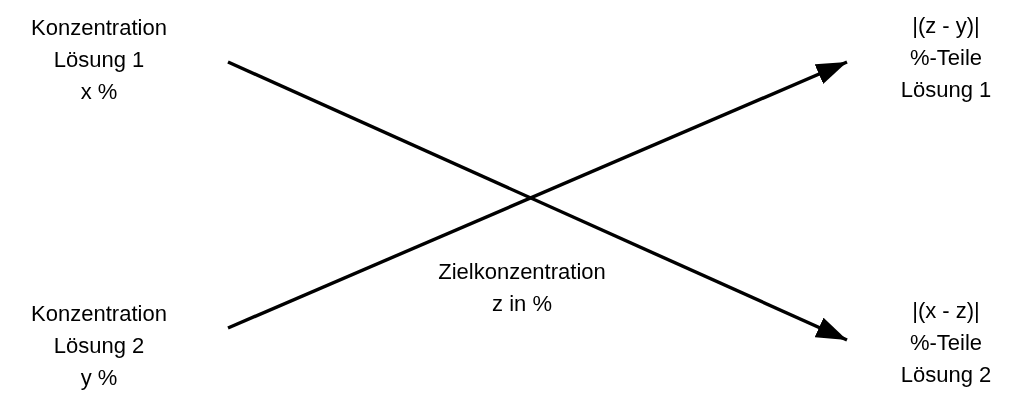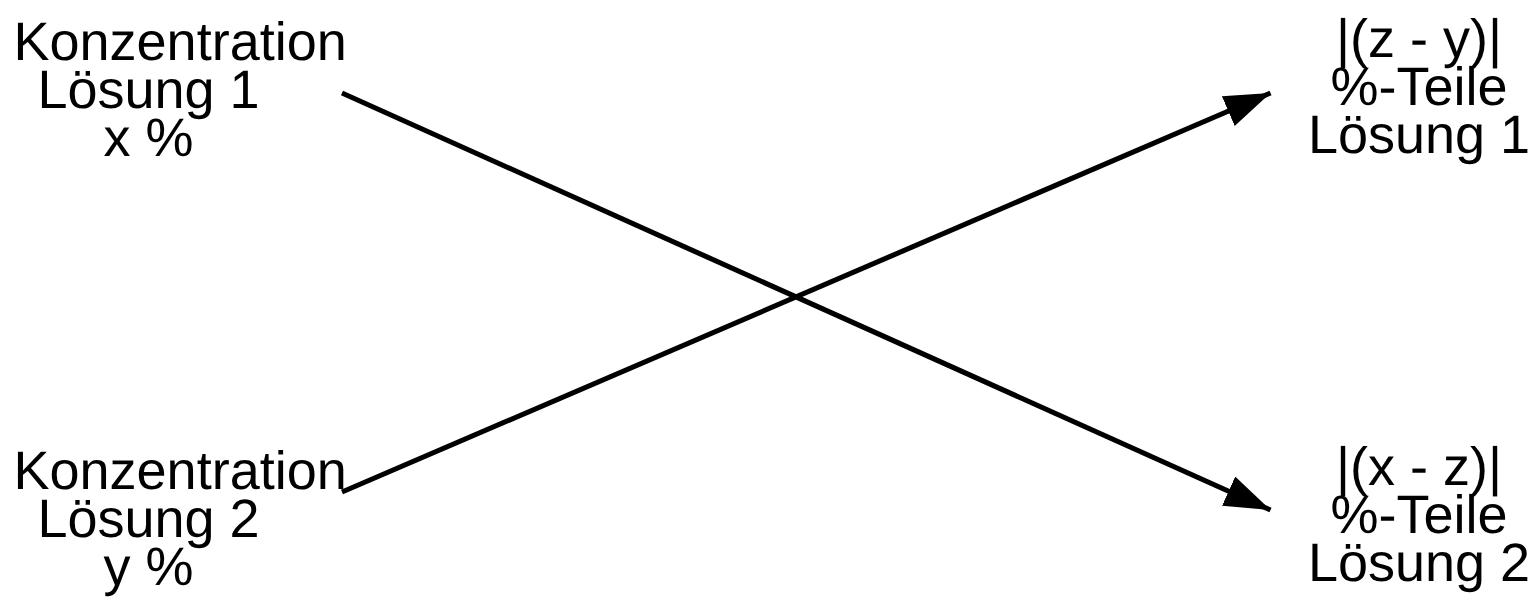--- a/index.html
+++ b/index.html
@@ -24,21 +24,21 @@
   }
   .arrow-line {
     stroke: var(--ink);
     stroke-width: 3.4;
     fill: none;
   }
   .arrowhead-path { fill: var(--ink); }
   .label {
     position: absolute;
     text-align: center;
-    font-size: 36px;
+    font-size: 22px;
     line-height: 32px;
     white-space: nowrap;
     color: var(--ink);
   }
   .label-top-left     { left: 9px;   top: 12px;  width: 180px; }
   .label-bottom-left  { left: 9px;   top: 298px; width: 180px; }
   .label-center       { left: 402px; top: 256px; width: 240px; }
   .label-top-right    { left: 861px; top: 10px;  width: 170px; }
   .label-bottom-right { left: 861px; top: 295px; width: 170px; }
 </style>
@@ -62,20 +62,24 @@
     <div>Lösung 1</div>
     <div>x %</div>
   </div>
 
   <div class="label label-bottom-left">
     <div>Konzentration</div>
     <div>Lösung 2</div>
     <div>y %</div>
   </div>
 
+  <div class="label label-center">
+    <div>Zielkonzentration</div>
+    <div>z in %</div>
+  </div>
 
   <div class="label label-top-right">
     <div>|(z - y)|</div>
     <div>%-Teile</div>
     <div>Lösung 1</div>
   </div>
 
   <div class="label label-bottom-right">
     <div>|(x - z)|</div>
     <div>%-Teile</div>

